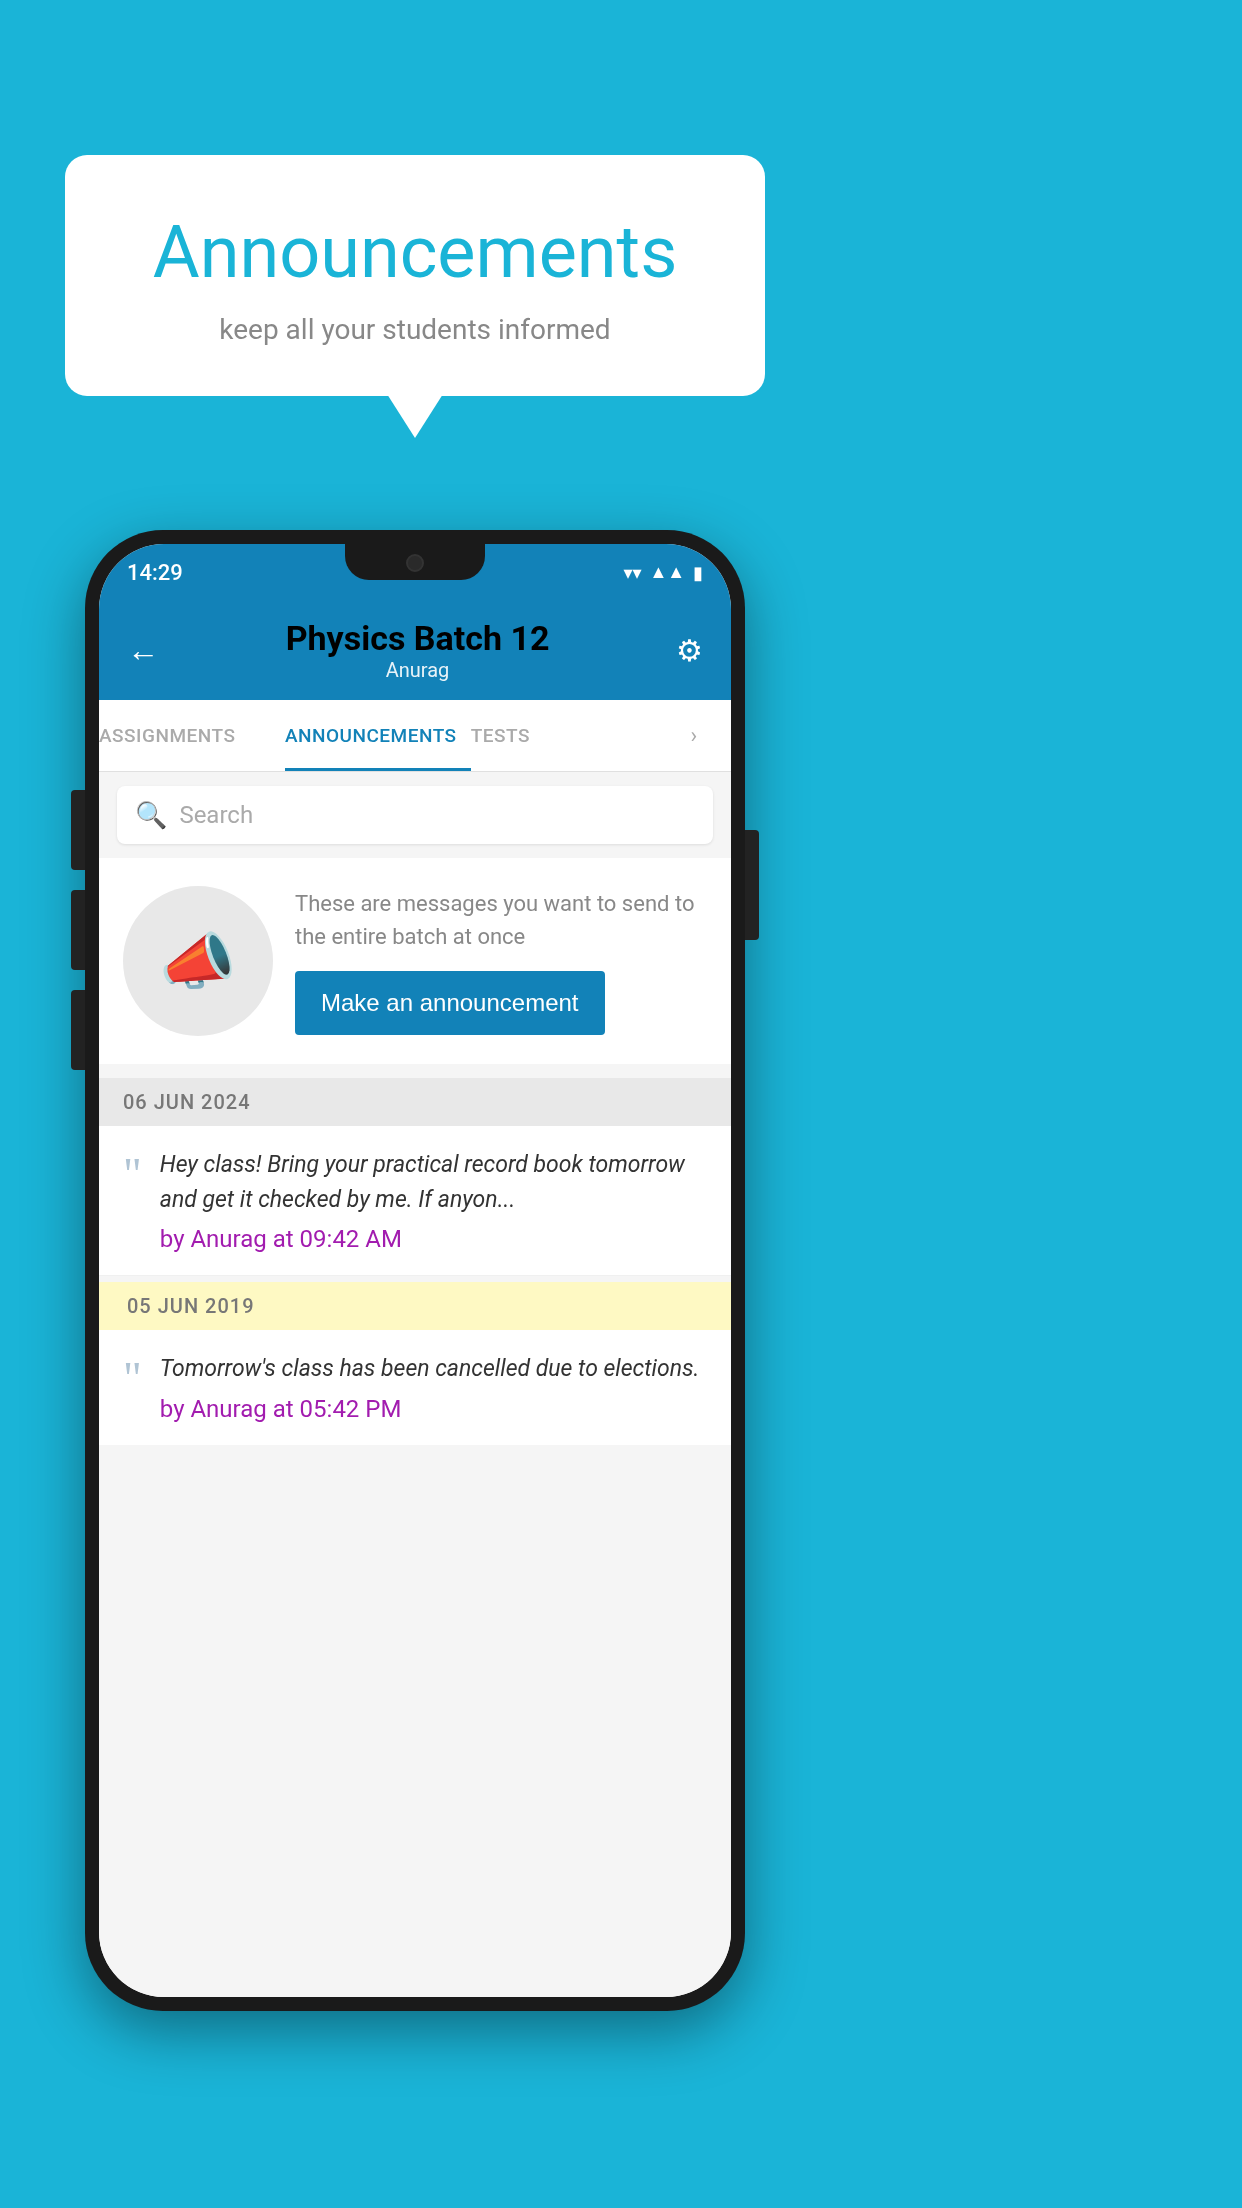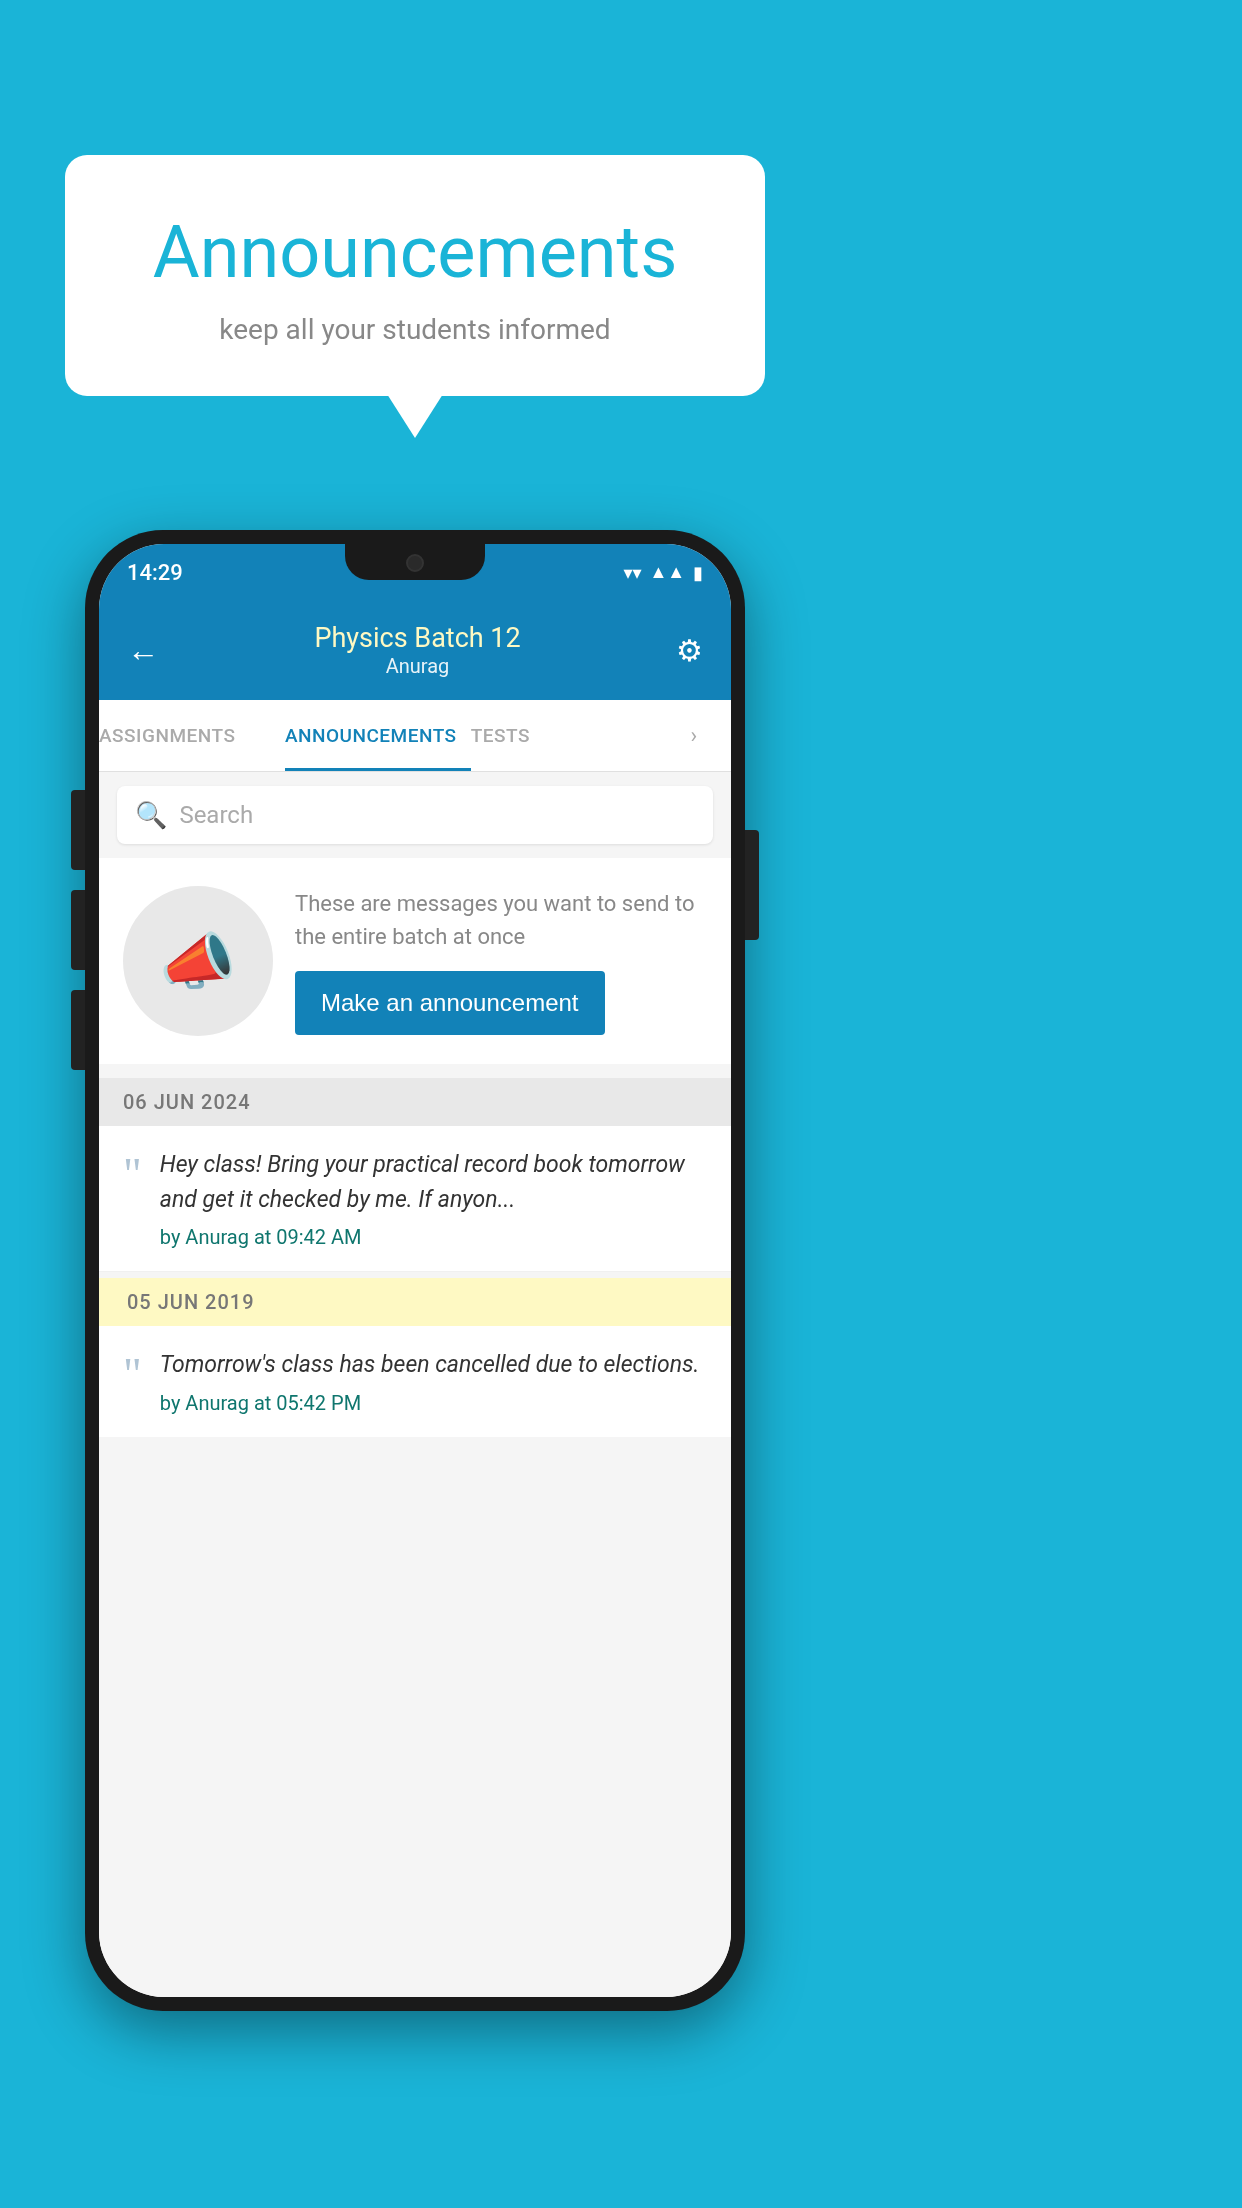--- a/index.html
+++ b/index.html
@@ -180,23 +180,23 @@
       color: white;
       font-size: 32px;
       cursor: pointer;
     }
 
     .app-bar-center {
       text-align: center;
     }
 
     .app-bar-title {
-      color: #fef9c3;
-      font-size: 27px;
-      font-weight: 400;
+      color: #000000;
+      font-size: 34px;
+      font-weight: 700;
     }
 
     .app-bar-subtitle {
       color: rgba(255,255,255,0.9);
       font-size: 20px;
     }
 
     .app-bar-gear {
       color: white;
       font-size: 30px;
@@ -368,22 +368,22 @@
 
     .announcement-text {
       font-size: 23px;
       color: #333333;
       font-style: italic;
       line-height: 1.5;
       margin-bottom: 8px;
     }
 
     .announcement-meta {
-      font-size: 20px;
-      color: #0f766e;
+      font-size: 24px;
+      color: #a21caf;
     }
 
     
     .date-separator-2 {
       background: #fef9c3;
       padding: 12px 28px;
       font-size: 20px;
       color: #777777;
       letter-spacing: 1px;
       font-weight: 500;

